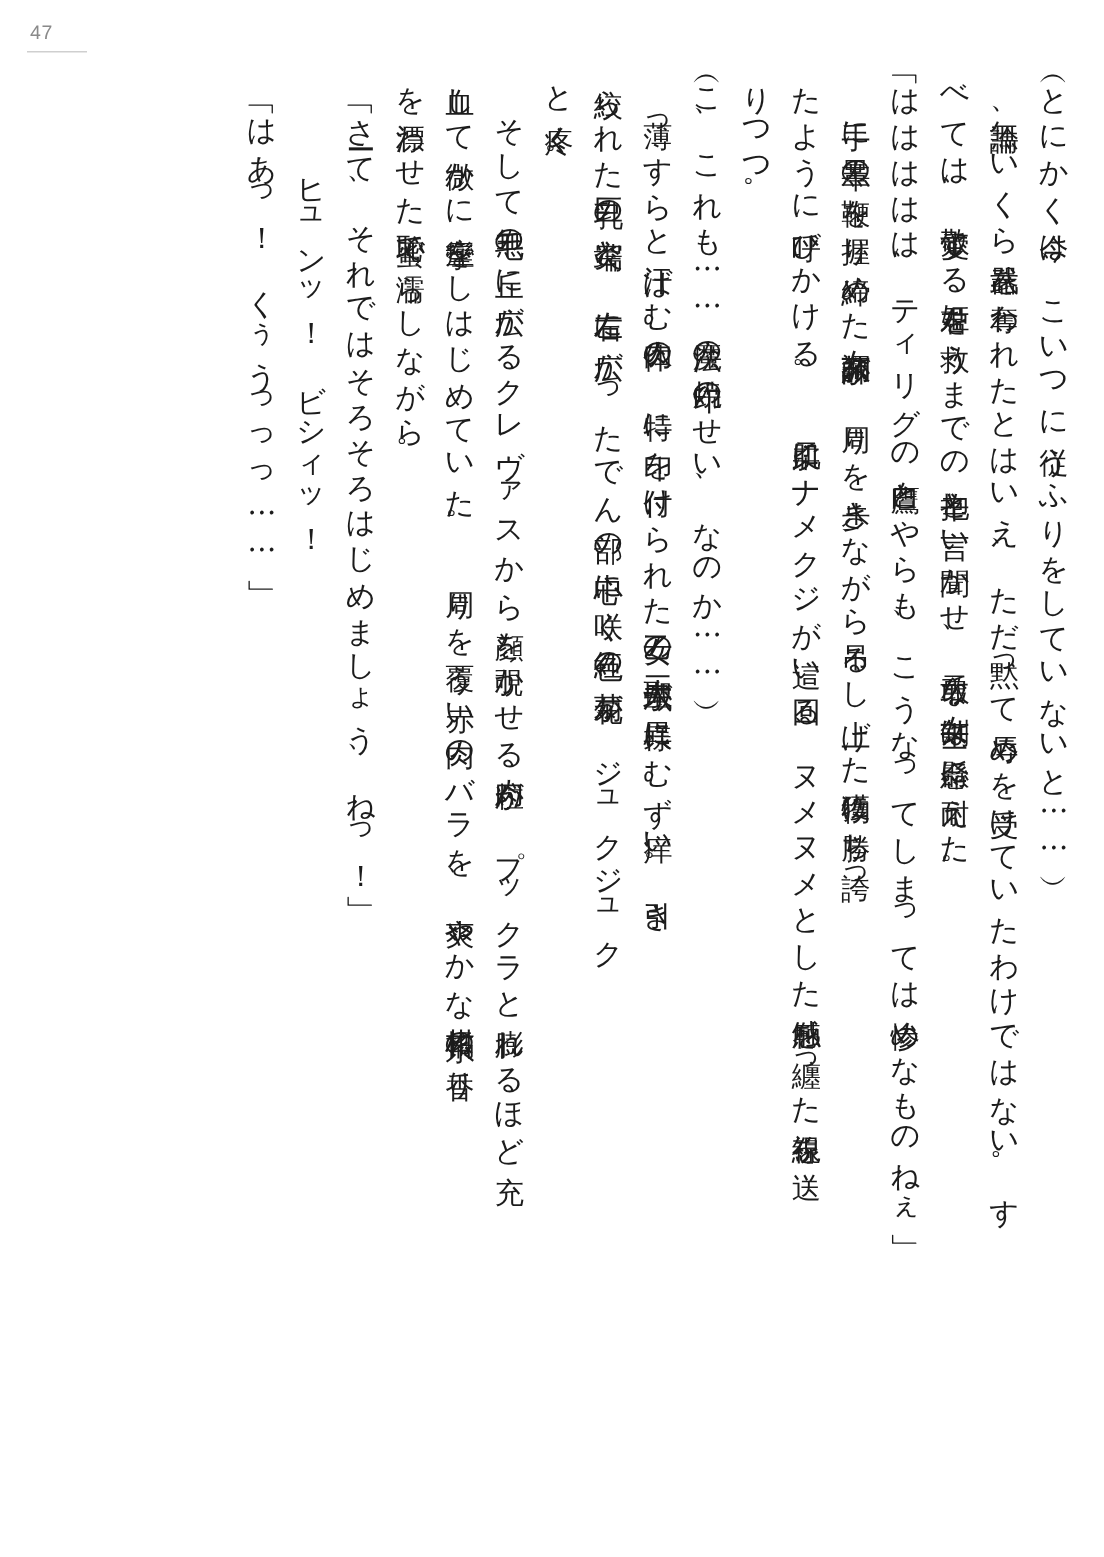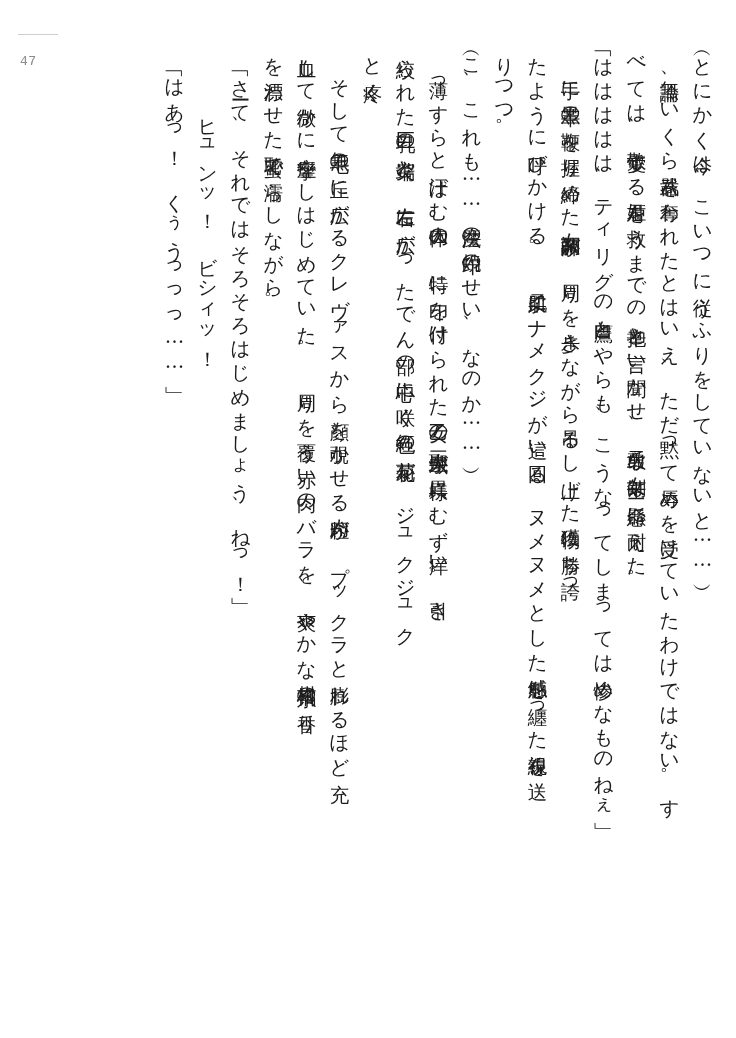--- a/index.html
+++ b/index.html
@@ -24,22 +24,21 @@
   }
 
   
   .page-number {
     position: absolute;
     top: 14px;
     left: 20px;
     font-size: 13px;
     color: #8a8a8a;
     letter-spacing: 0.5px;
-    font-family: Liberation Mono, monospace;
-    margin-top: 40px;
+    font-family: Liberation Sans, sans-serif;
   }
 
   
   .header-rule {
     position: absolute;
     top: 34px;
     left: 18px;
     width: 40px;
     height: 1px;
     background: #cfcfcf;

